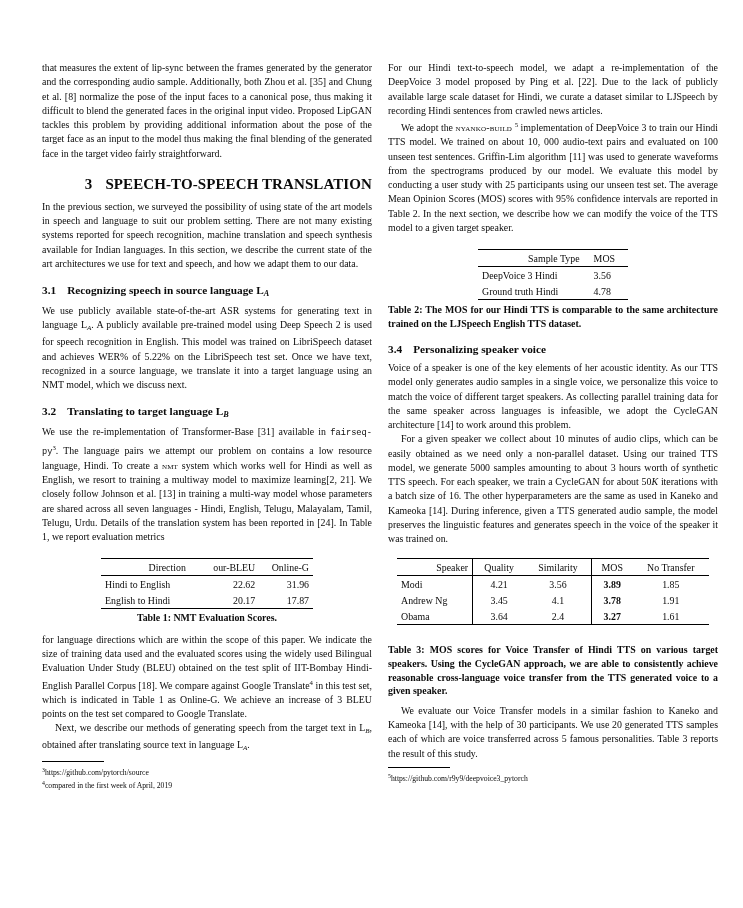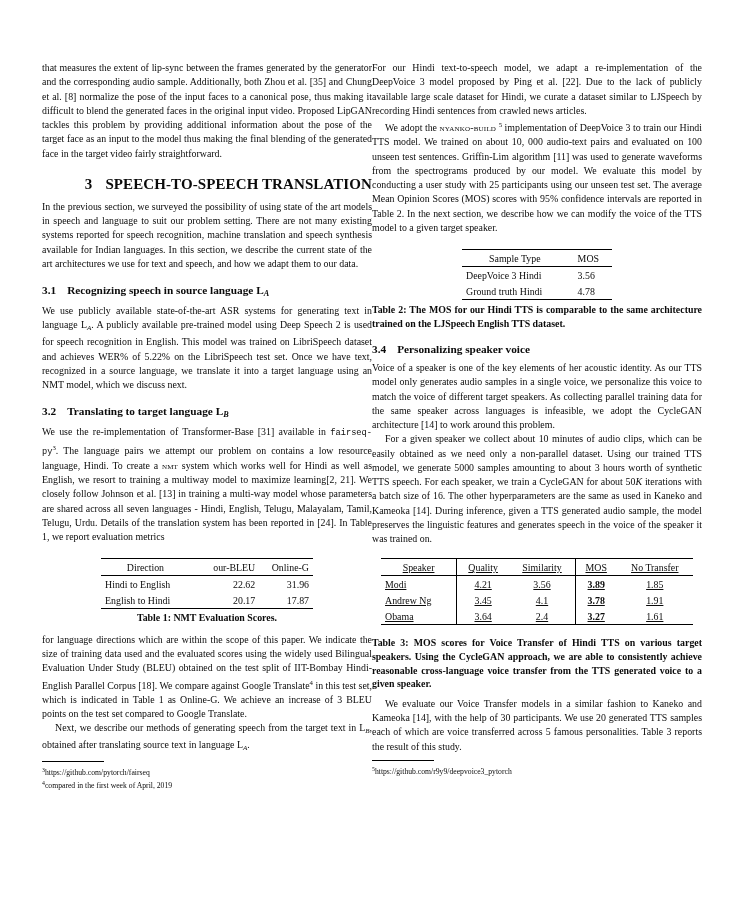--- a/index.html
+++ b/index.html
@@ -1,51 +1,51 @@
 <!DOCTYPE html>
 <html><head>
 <meta charset="utf-8">
 <style>
   html,body{margin:0;padding:0;background:#ffffff;}
   .page{
     width:743px;height:908px;background:#ffffff;color:#0b0b0b;
     font-family:"Liberation Serif","DejaVu Serif",serif;
     position:relative;overflow:hidden;box-sizing:border-box;
   }
-  .cols{display:flex;padding:61px 25px 0 42px;gap:0;box-sizing:border-box;}
+  .cols{display:flex;padding:61px 25px 0 42px;gap:16px;box-sizing:border-box;}
   .col{width:330px;flex:0 0 330px;}
   p.body{margin:0;font-size:9.9px;line-height:14.25px;text-align:justify;}
   p.ind{text-indent:13px;}
   h2.sec{font-size:15px;font-weight:bold;margin:15px 0 7px 0;letter-spacing:.1px;text-align:right;}
   h2.sec .hnum{margin-right:13px;}
   h3.subsec{font-size:11.3px;font-weight:bold;margin:13px 0 6px 0;}
   h3.subsec .hnum{margin-right:11px;}
   .col > h2.sec:first-child, .col > h3.subsec:first-child{margin-top:1px;}
   .sup{font-size:6.8px;vertical-align:4px;}
   .fnsup{font-size:5.8px;vertical-align:3px;}
   .sub{font-size:7px;vertical-align:-1.8px;font-style:italic;}
   .subh{font-size:8.2px;vertical-align:-2px;font-style:italic;}
   .mono{font-family:"Liberation Mono","DejaVu Sans Mono",monospace;font-size:8.7px;}
   .sc{font-variant:small-caps;letter-spacing:.2px;}
   .it{font-style:italic;}
   table.tbl{border-collapse:collapse;font-size:9.9px;line-height:13px;}
-  table.tbl th{font-weight:normal;text-align:center;}
+  table.tbl th{font-weight:normal;text-align:right;}
   table.tbl th,table.tbl td{padding:1.5px 4px;}
   
   table.tbl thead th{border-top:1.2px solid #000;border-bottom:.9px solid #000;}
   table.tbl tbody tr:last-child td{border-bottom:1.2px solid #000;}
   
   table.t1{width:212px;margin:14px auto 2px auto;}
   table.t1 th:nth-child(n+2),table.t1 td:nth-child(n+2){text-align:right;}
   table.t1 th:first-child,table.t1 td:first-child{padding-right:14px;}
   
   table.t2{width:150px;margin:14px auto 2px auto;}
   table.t2 th:nth-child(2),table.t2 td:nth-child(2){text-align:left;padding-left:10px;}
   
-  table.t3{width:312px;margin:12px auto 11px auto;text-decoration:underline;}
+  table.t3{width:312px;margin:12px auto 18px auto;}
   table.t3 th:nth-child(n+2),table.t3 td:nth-child(n+2){text-align:center;}
   table.t3 th:nth-child(1),table.t3 td:nth-child(1){border-right:.9px solid #000;}
   table.t3 th:nth-child(3),table.t3 td:nth-child(3){border-right:.9px solid #000;}
   table.t3 td:nth-child(4){font-weight:bold;}
   .cap{font-weight:bold;font-size:9.9px;line-height:13.6px;}
   .cap.center{text-align:center;margin:2px 0 8px 0;}
   .cap.just{text-align:justify;margin:3px 0 6px 0;}
   .fnrule{width:62px;border-top:.9px solid #000;margin:6px 0 3px 0;}
   p.fn{margin:0;font-size:7.7px;line-height:11px;text-align:left;}
 </style>
@@ -93,21 +93,21 @@
               <td>17.87</td>
             </tr>
           </tbody>
         </table>
       <div class="cap center">Table 1: NMT Evaluation Scores.</div>
 
       <p class="body"><span>for language directions which are within the scope of this paper. We indicate the size of training data used and the evaluated scores using the widely used Bilingual Evaluation Under Study (BLEU) obtained on the test split of IIT-Bombay Hindi-English Parallel Corpus [18]. We compare against Google Translate</span><span class="sup">4</span><span> in this test set, which is indicated in Table 1 as Online-G. We achieve an increase of 3 BLEU points on the test set compared to Google Translate.</span></p>
       <p class="body ind"><span>Next, we describe our methods of generating speech from the target text in L</span><span class="sub">B</span><span>, obtained after translating source text in language L</span><span class="sub">A</span><span>.</span></p>
 
       <div class="fnrule"></div>
-      <p class="fn"><span class="fnsup">3</span><span>https://github.com/pytorch/fairseq</span></p>
+      <p class="fn"><span class="fnsup">3</span><span>https://github.com/pytorch/source</span></p>
       <p class="fn"><span class="fnsup">4</span><span>compared in the first week of April, 2019</span></p>
     </div>
 
     <div class="col">
       <p class="body">For our Hindi text-to-speech model, we adapt a re-implementation of the DeepVoice 3 model proposed by Ping et al. [22]. Due to the lack of publicly available large scale dataset for Hindi, we curate a dataset similar to LJSpeech by recording Hindi sentences from crawled news articles.</p>
       <p class="body ind"><span>We adopt the </span><span class="sc">nyanko-build</span><span> </span><span class="sup">5</span><span> implementation of DeepVoice 3 to train our Hindi TTS model. We trained on about 10, 000 audio-text pairs and evaluated on 100 unseen test sentences. Griffin-Lim algorithm [11] was used to generate waveforms from the spectrograms produced by our model. We evaluate this model by conducting a user study with 25 participants using our unseen test set. The average Mean Opinion Scores (MOS) scores with 95% confidence intervals are reported in Table 2. In the next section, we describe how we can modify the voice of the TTS model to a given target speaker.</span></p>
 
       <table class="tbl t2">
           <thead>
             <tr>

